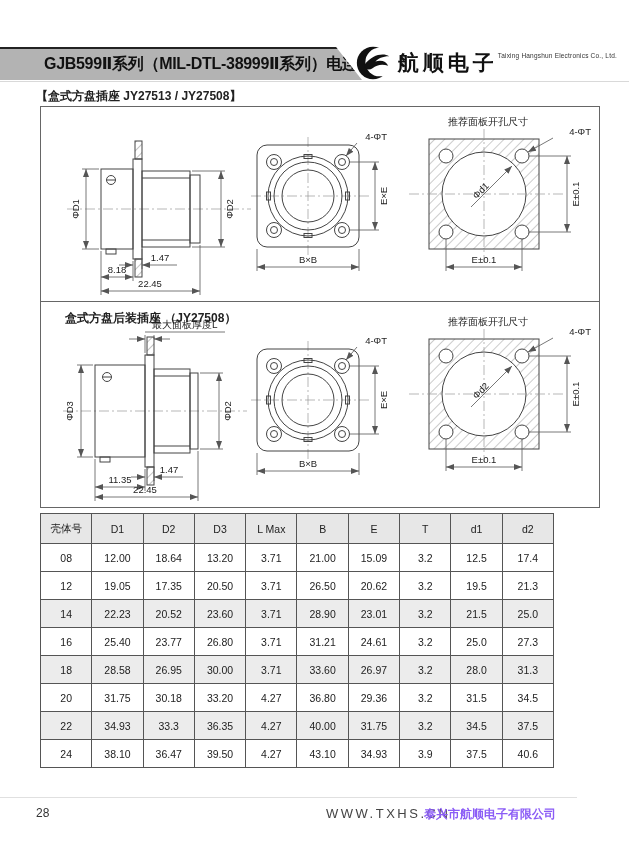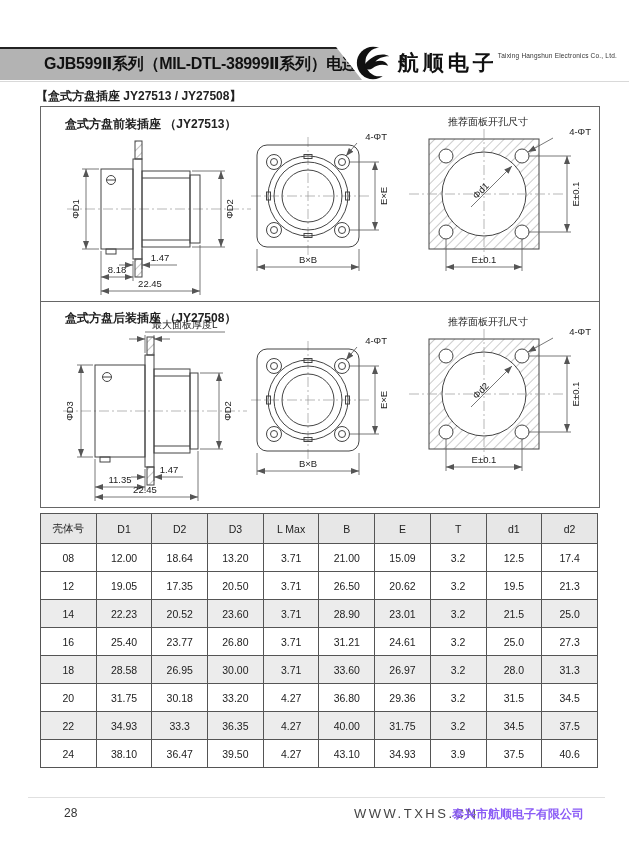--- a/index.html
+++ b/index.html
@@ -34,29 +34,29 @@
   .dwg.cut2{left:350px;top:206px;}
 
   
   .part rect,.part circle,.part line,.part path{fill:none;stroke:#444;stroke-width:1;}
   .dim line{stroke:#555;stroke-width:.8;fill:none;}
   .cl{stroke:#999;stroke-width:.7;stroke-dasharray:10 3 2 3;fill:none;}
   svg text{font-size:9.5px;fill:#222;font-family:"Liberation Sans","DejaVu Sans",sans-serif;}
   svg text.cn{font-size:10px;}
 
   
-  .spec-table{position:absolute;left:40px;top:513px;width:558px;border-collapse:collapse;
+  .spec-table{position:absolute;left:40px;top:513px;width:514px;border-collapse:collapse;
               table-layout:fixed;font-size:10.5px;color:#222;}
   .spec-table th,.spec-table td{border:1px solid #555;text-align:center;vertical-align:middle;
               padding:0;height:27px;font-weight:normal;}
   .spec-table thead th{background:#e7e7e7;height:29px;}
   .spec-table tr.alt td{background:#ececec;}
 
   
-  .footer{position:absolute;left:0;top:797px;width:577px;height:62px;border-top:1px solid #e0e0e0;margin-left:28px;}
+  .footer{position:absolute;left:0;top:797px;width:577px;height:62px;border-top:1px solid #e0e0e0;}
   .page-num{position:absolute;left:36px;top:8px;font-size:12px;color:#333;}
   .website{position:absolute;left:326px;top:8px;font-size:13px;letter-spacing:2.5px;color:#444;}
   .company{position:absolute;left:424px;top:8px;font-size:12px;font-weight:bold;color:#8b5cf6;}
 </style>
 </head>
 <body>
 
 <div class="page">
 
   <div class="banner">
@@ -72,21 +72,20 @@
       <span class="logo-name">航顺电子</span>
       <span class="logo-sub">Taixing Hangshun Electronics Co., Ltd.</span>
     </div>
   </div>
   <div class="header-rule"></div>
 
   <div class="subheading">【盒式方盘插座 JY27513 / JY27508】</div>
 
   <div class="diagram-box">
     <div class="section-divider"></div>
-    <div class="sec-title s1">盒式方盘前装插座 （JY27513）</div>
     <div class="sec-title s2">盒式方盘后装插座 （JY27508）</div>
 
     <svg class="dwg side1" width="200" height="165" viewBox="0 0 200 165">
       <defs>
         <pattern id="h1" width="6" height="6" patternUnits="userSpaceOnUse" patternTransform="rotate(45)">
           <line x1="0" y1="0" x2="0" y2="6" stroke="#888" stroke-width="1"></line>
         </pattern>
         <marker id="ar1" markerWidth="9" markerHeight="8" refX="8" refY="4" orient="auto-start-reverse" markerUnits="userSpaceOnUse">
           <path d="M0,1 L8,4 L0,7 Z" fill="#555"></path>
         </marker>

